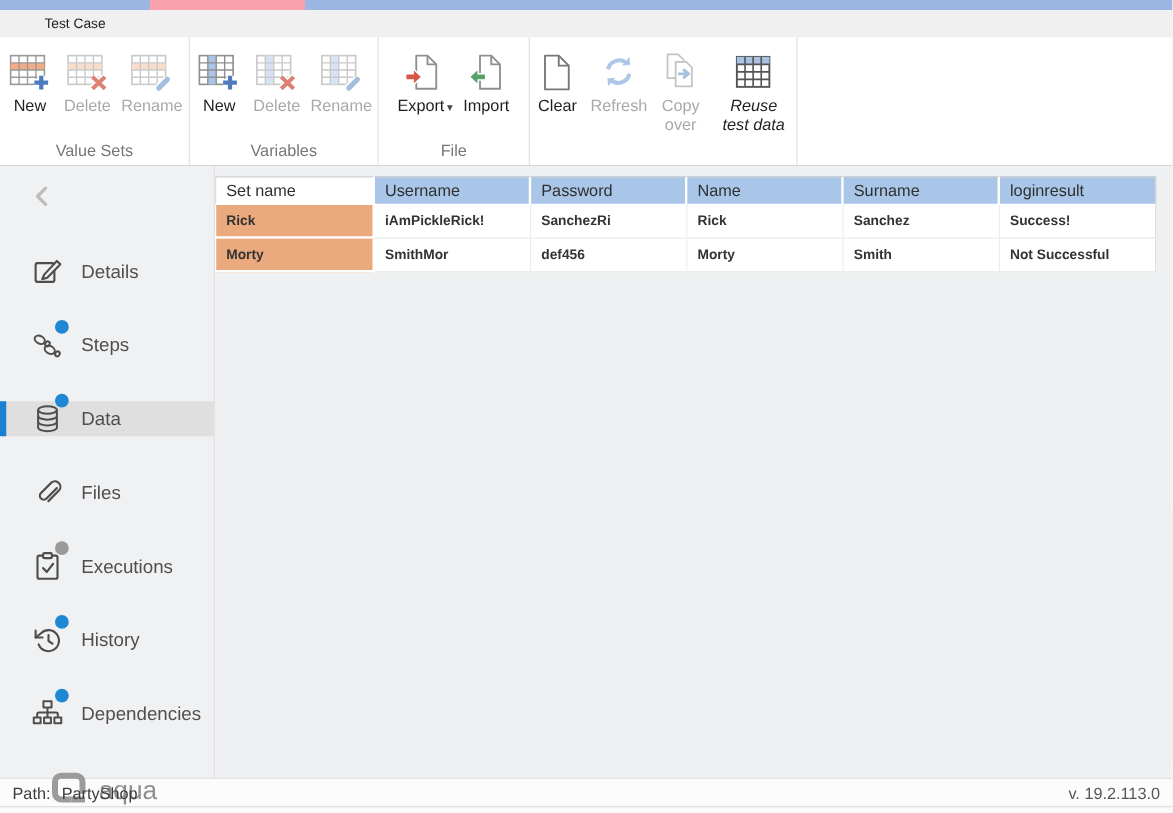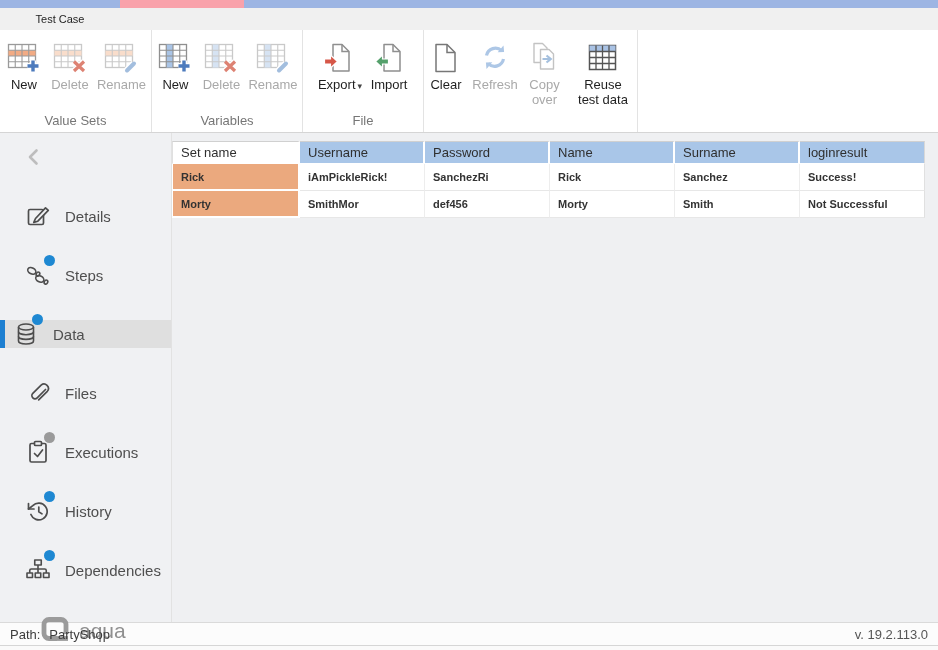--- a/index.html
+++ b/index.html
@@ -20,30 +20,30 @@
   .ribbon { height:103px; background:#fff; border-bottom:1px solid #d5d5d5; display:flex; }
   .rgroup { position:relative; border-right:1px solid #e3e3e3; display:flex; justify-content:center; align-items:flex-start; gap:2px; padding-top:10px; }
   .g-valuesets { width:152px; } .g-variables { width:151px; } .g-file { width:121px; } .g-content { width:214px; }
   .group-name { position:absolute; bottom:4px; left:0; right:0; text-align:center; font-size:13px; color:#767676; }
   .rbtn { display:flex; flex-direction:column; align-items:center; min-width:44px; padding:0 3px; cursor:default; }
   .rbtn .ricon { height:36px; display:flex; align-items:center; justify-content:center; }
   .rbtn .btn-label { margin-top:2px; font-size:13px; color:#1f1f1f; text-align:center; line-height:1.15; }
   .rbtn.disabled .btn-label { color:#a9a9a9; }
   .btn-label .caret { font-size:9px; color:#444; margin-left:2px; }
   .lbl-narrow { max-width:40px; }
-  .lbl-reuse { max-width:64px; }
+  .lbl-reuse { max-width:64px;font-style:italic; }
 
   
   .main-row { display:flex; height:489px; }
 
   
   .sidebar { width:172px; background:#f0f1f3; border-right:1px solid #e2e2e2; display:flex; flex-direction:column;gap:31px; }
   .back-btn { height:46px; padding:14px 0 0 24px; }
   .side-item { position:relative; height:50px; display:flex; align-items:center; padding-left:24px; cursor:default; }
-  .side-item.selected { background:#dfdfdf;padding-left:12px; }
+  .side-item.selected { background:#dfdfdf; }
   .sel-bar { position:absolute; left:0; top:0; width:5px; height:100%; background:#1d7fd1; }
   .icon-wrap { position:relative; width:28px; height:28px; margin-right:13px; display:flex; align-items:center; justify-content:center; }
   .dot { position:absolute; top:-6px; right:-3px; width:11px; height:11px; border-radius:50%; }
   .dot.blue { background:#1e88d2; } .dot.gray { background:#9a9a9a; }
   .side-label { font-size:15px; color:#4f4f4f; }
   .logo-row { margin-top:auto; margin-bottom:16px; padding-left:40px; display:flex; align-items:center; gap:9px; }
   .logo-text { font-size:21px; color:#8f8f8f; }
 
   
   .content { flex:1; background:#eff0f2; padding-top:8px; }

